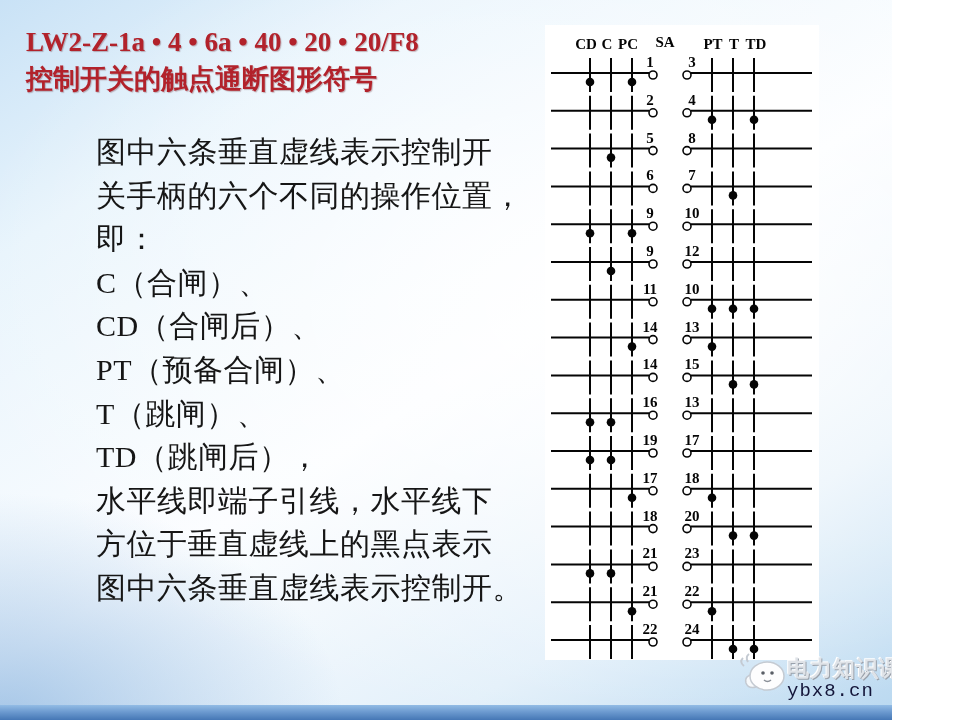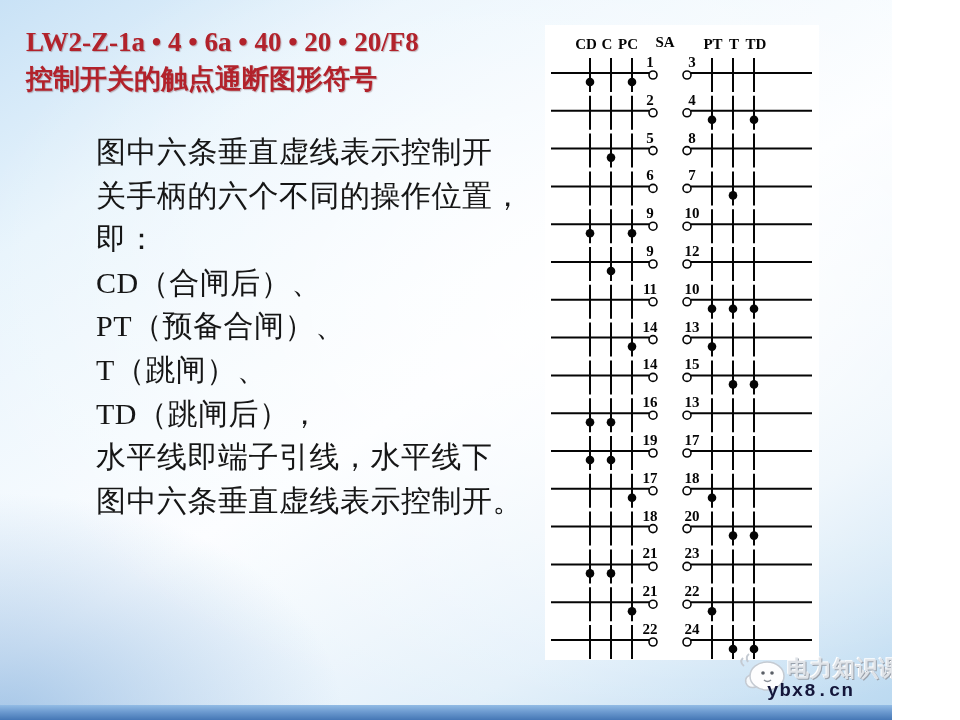--- a/index.html
+++ b/index.html
@@ -35,22 +35,22 @@
   .watermark{position:absolute;left:735px;top:648px;width:220px;height:60px;}
   .wm-mascot{position:absolute;left:3px;top:4px;}
   .wm-title{
     position:absolute;left:52px;top:6px;
     font-size:22px;font-weight:bold;letter-spacing:1px;
     color:#dfe3e8;
     text-shadow:1px 1px 0 #9aa1ab,-1px -1px 0 #ffffff;
     white-space:nowrap;
   }
   .wm-site{
-    position:absolute;left:32px;top:32px;
-    font-size:19px;font-weight:bold;letter-spacing:1px;
+    position:absolute;left:52px;top:32px;
+    font-size:19px;font-weight:normal;letter-spacing:1px;
     color:#14163a;
     font-family:"Liberation Mono","DejaVu Sans Mono",monospace;
   }
   .bottom-bar{
     position:absolute;left:0;right:0;bottom:0;height:15px;
     background:linear-gradient(180deg,#93bce5 0%,#6d9bd0 45%,#4577b5 100%);
   }
 </style>
 </head>
 <body>
@@ -59,25 +59,27 @@
 
   <div class="title" style="color:#b2222b;">
     <div>LW2-Z-1a • 4 • 6a • 40 • 20 • 20/F8</div>
     <div>控制开关的触点通断图形符号</div>
   </div>
 
   <div class="body-text" id="body-text">
       <div>图中六条垂直虚线表示控制开</div>
       <div>关手柄的六个不同的操作位置，</div>
       <div>即：</div>
+      <div>C（合闸）、</div>
       <div>CD（合闸后）、</div>
       <div>PT（预备合闸）、</div>
       <div>T（跳闸）、</div>
       <div>TD（跳闸后），</div>
       <div>水平线即端子引线，水平线下</div>
+      <div>方位于垂直虚线上的黑点表示</div>
       <div>图中六条垂直虚线表示控制开。</div>
     </div>
 
   <div class="panel">
     <svg id="contact-svg" width="274" height="635" viewBox="0 0 274 635">
         <text x="41" y="24" text-anchor="middle" class="hdr">CD</text>
         <text x="62" y="24" text-anchor="middle" class="hdr">C</text>
         <text x="83" y="24" text-anchor="middle" class="hdr">PC</text>
         <text x="120" y="22" text-anchor="middle" class="hdr">SA</text>
         <text x="168" y="24" text-anchor="middle" class="hdr">PT</text>

